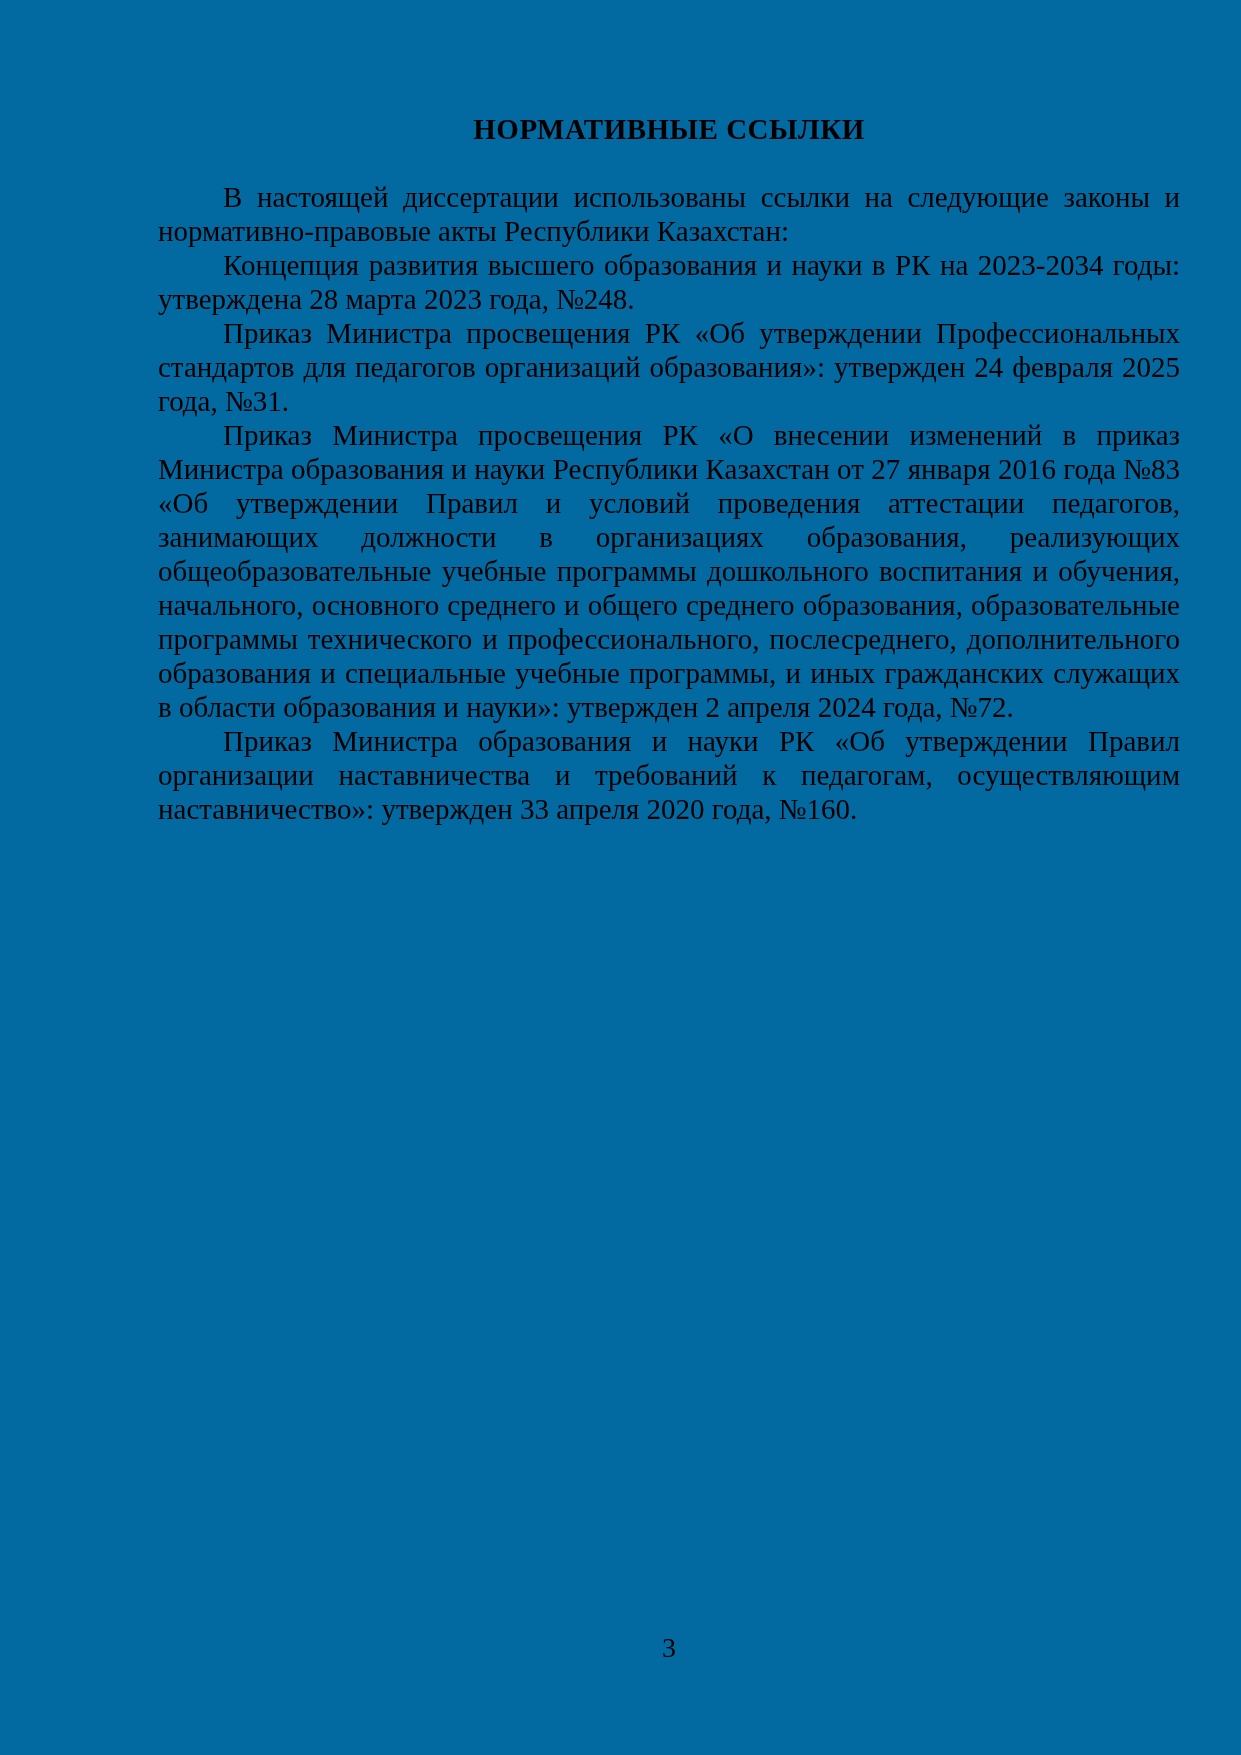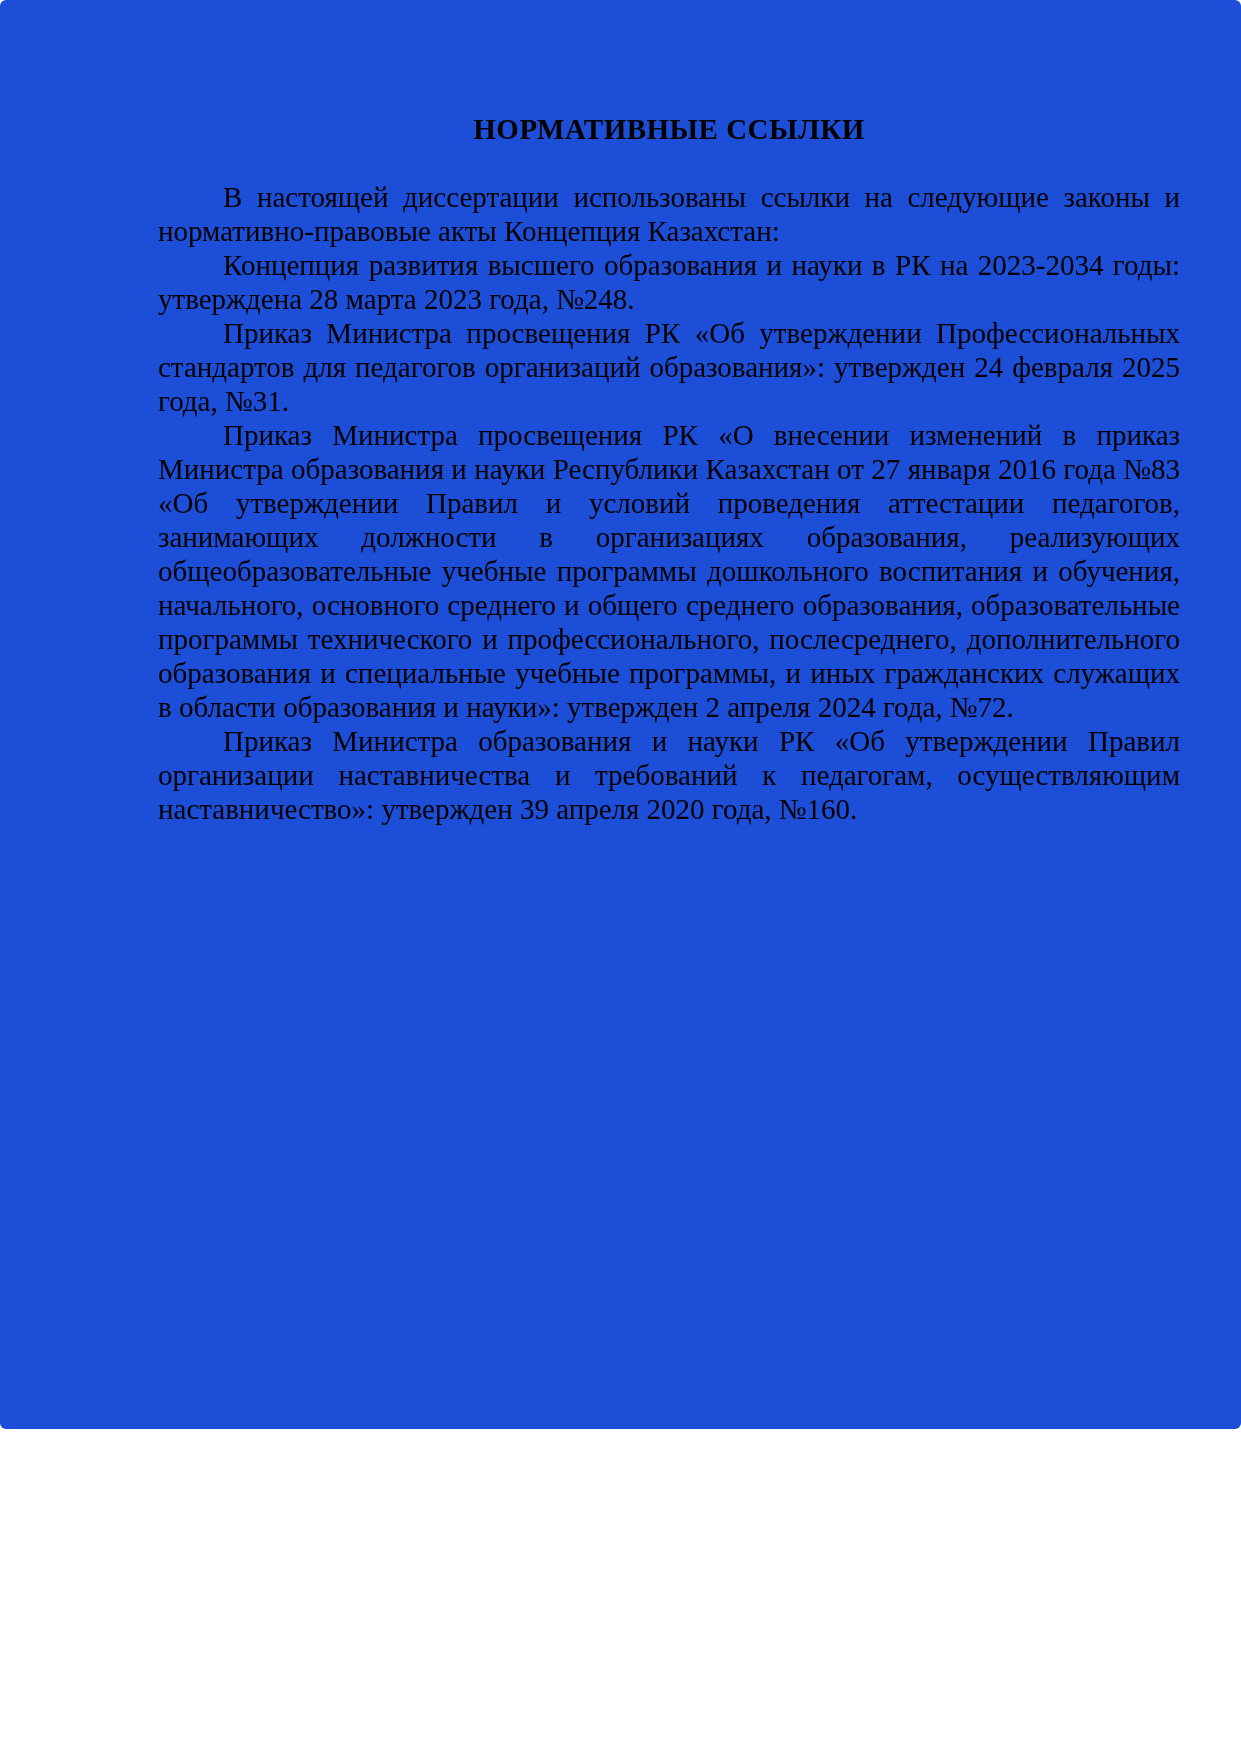--- a/index.html
+++ b/index.html
@@ -9,24 +9,23 @@
   }
   body {
     width: 1241px;
     height: 1755px;
     font-family: "Liberation Serif", "DejaVu Serif", serif;
     color: #000000;
   }
   .sheet {
     position: relative;
     width: 1241px;
-    height: 1429px;
-    background: #1d4ed8;
+    height: 1755px;
+    background: #0369a1;
     overflow: hidden;
-    border-radius: 6px;
   }
   .content {
     position: absolute;
     left: 158px;
     top: 112px;
     width: 1022px;
   }
   .doc-title {
     font-size: 29px;
     line-height: 34px;
@@ -52,20 +51,20 @@
     font-size: 28px;
     line-height: 34px;
   }
 </style>
 </head>
 <body>
 
 <div class="sheet">
   <div class="content">
     <h1 class="doc-title">НОРМАТИВНЫЕ ССЫЛКИ</h1>
-    <p class="body-par">В настоящей диссертации использованы ссылки на следующие законы и нормативно-правовые акты Концепция Казахстан:</p>
+    <p class="body-par">В настоящей диссертации использованы ссылки на следующие законы и нормативно-правовые акты Республики Казахстан:</p>
     <p class="body-par">Концепция развития высшего образования и науки в РК на 2023-2034 годы: утверждена 28 марта 2023 года, №248.</p>
     <p class="body-par">Приказ Министра просвещения РК «Об утверждении Профессиональных стандартов для педагогов организаций образования»: утвержден 24 февраля 2025 года, №31.</p>
     <p class="body-par">Приказ Министра просвещения РК «О внесении изменений в приказ Министра образования и науки Республики Казахстан от 27 января 2016 года №83 «Об утверждении Правил и условий проведения аттестации педагогов, занимающих должности в организациях образования, реализующих общеобразовательные учебные программы дошкольного воспитания и обучения, начального, основного среднего и общего среднего образования, образовательные программы технического и профессионального, послесреднего, дополнительного образования и специальные учебные программы, и иных гражданских служащих в области образования и науки»: утвержден 2 апреля 2024 года, №72.</p>
-    <p class="body-par">Приказ Министра образования и науки РК «Об утверждении Правил организации наставничества и требований к педагогам, осуществляющим наставничество»: утвержден 39 апреля 2020 года, №160.</p>
+    <p class="body-par">Приказ Министра образования и науки РК «Об утверждении Правил организации наставничества и требований к педагогам, осуществляющим наставничество»: утвержден 33 апреля 2020 года, №160.</p>
   </div>
   <div class="footer">3</div>
 </div>
 
 </body></html>

